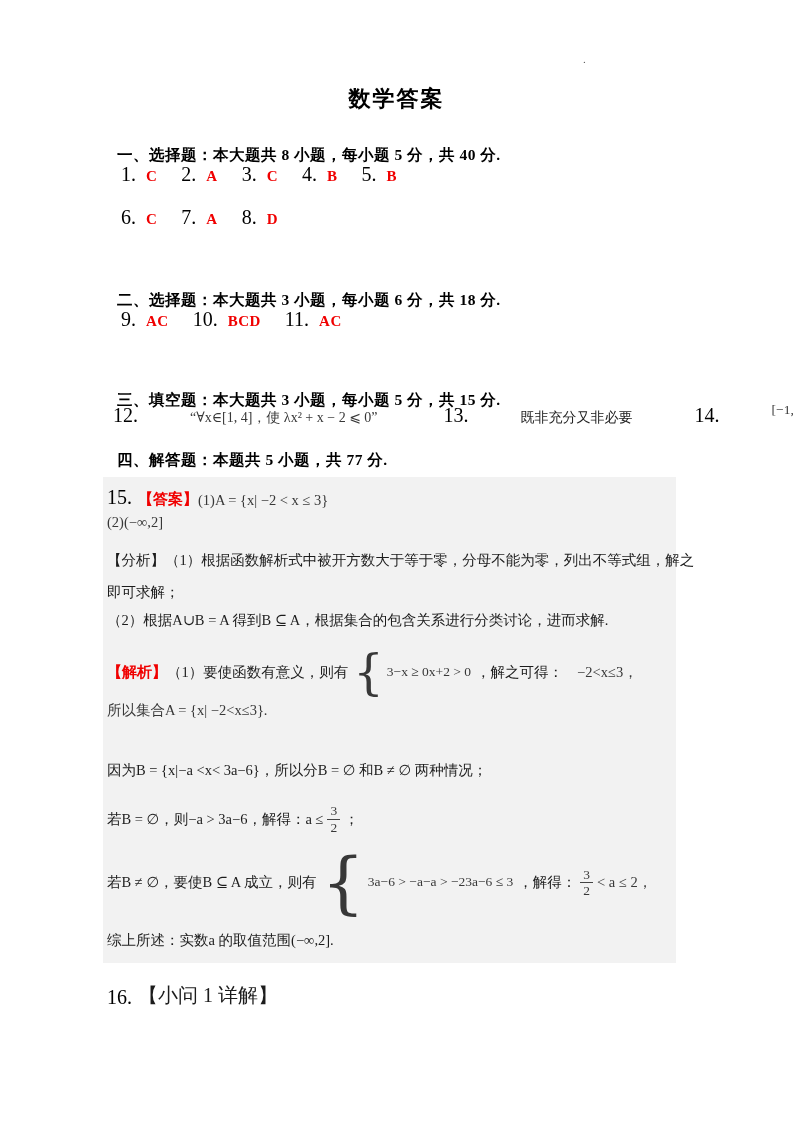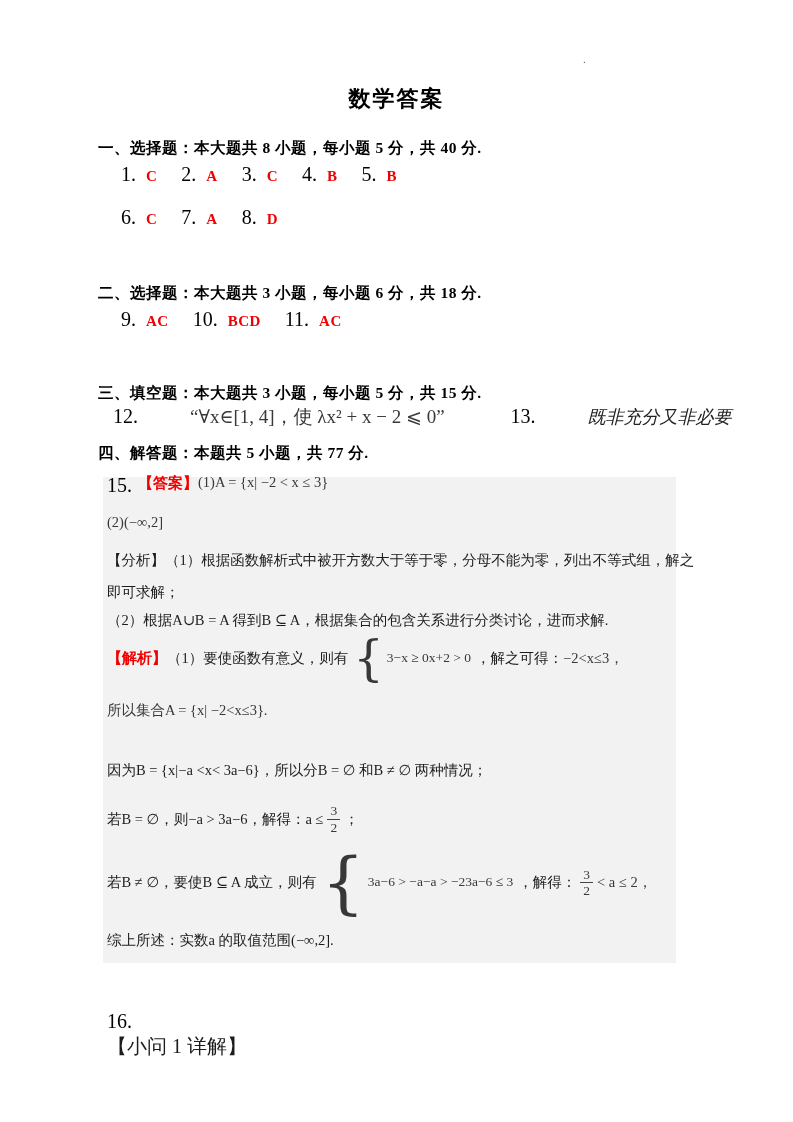--- a/index.html
+++ b/index.html
@@ -11,54 +11,54 @@
   .page { position:relative; width:793px; height:1122px; overflow:hidden; background:#fff; }
 
   .stray-dot { position:absolute; left:583px; top:53px; font-size:11px; color:#555; }
 
   .title {
     position:absolute; top:84px; left:0; width:100%; margin:0;
     text-align:center; font-size:22px; font-weight:700; letter-spacing:2px; color:#000;
   }
 
   .heading {
-    position:absolute; left:98px; font-weight:700; font-size:15.5px; color:#000;
-    letter-spacing:0.5px; white-space:nowrap;
+    position:absolute; left:117px; font-weight:700; font-size:15.5px; color:#000;
+    letter-spacing:0.5px; white-space:nowrap;margin-top:7px;
   }
   .h1 { top:138px; } .h2 { top:283px; } .h3 { top:383px; } .h4 { top:443px; }
 
   .ansrow { position:absolute; left:121px; display:flex; align-items:baseline; white-space:nowrap; }
   .r1 { top:163px; } .r2 { top:206px; } .r3 { top:308px; }
   .ansitem { margin-right:24px; display:inline-flex; align-items:baseline; }
   .qnum { font-size:20px; color:#000; margin-right:10px; }
   .ans  { font-size:15px; font-weight:700; color:var(--answer-red,#f00000); letter-spacing:0.5px; }
 
   .fillrow { position:absolute; left:113px; top:404px; display:flex; align-items:baseline; white-space:nowrap;gap:44px; }
   .fillrow .qnum { margin-right:8px; }
-  .mathtxt { color:#383838; font-size:19px; }
-  .fill13 { font-size:18px; color:#222;font-style:italic; }
+  .mathtxt { color:#383838; font-size:14px; }
+  .fill13 { font-size:14px; color:#222; }
   .gap22 { margin-left:22px; } .gap18 { margin-left:18px; }
   .raised { position:relative; top:-8px; font-size:13.5px; }
 
   .panel { position:absolute; left:103px; top:477px; width:573px; height:486px;
            background:var(--panel-gray,#f2f2f2); }
 
   .pline { position:absolute; left:107px; font-size:14.5px; color:#1c1c1c; white-space:nowrap; }
   .flexline { display:flex; align-items:center; }
-  .baseline { display:flex; align-items:flex-start; }
+  .baseline { display:flex; align-items:flex-end;margin-top:12px; }
   .red-label { color:var(--answer-red,#f00000); font-weight:700; font-size:15px; }
   .bignum { font-size:20px; color:#000; margin-right:6px; }
   .math { color:#383838; }
 
   .l-ans1 { top:474px; } .l-ans2 { top:514px; }
   .l-ana1 { top:551px; } .l-ana1b { top:583px; } .l-ana2 { top:611px; }
-  .l-sol1 { top:637px; } .l-sol2 { top:701px; } .l-sol3 { top:729px; } .l-sol4 { top:761px; }
+  .l-sol1 { top:651px; } .l-sol2 { top:701px; } .l-sol3 { top:729px; } .l-sol4 { top:761px; }
   .l-case1 { top:803px; } .l-case2 { top:852px; }
   .l-concl { top:931px; }
-  .l-q16 { top:1010px;flex-direction:column; }
+  .l-q16 { top:970px; }
 
   .sys { display:inline-flex; align-items:center; margin:0 5px; }
   .sys .brace { font-size:48px; font-weight:300; color:#383838; line-height:0.9;
                 margin-right:3px; font-family:"DejaVu Serif",serif; }
   .sys.rows3 .brace { font-size:68px; }
   .sys .srows { display:inline-flex; font-size:13.5px;
                 color:#383838; line-height:1.65; }
 
   .frac { display:inline-flex; flex-direction:column; align-items:center;
           vertical-align:middle; line-height:1.15; font-size:13.5px; margin:0 4px; color:#383838; }
@@ -160,21 +160,21 @@
     <span class="red-label">【解析】</span>
     <span>（1）要使函数有意义，则有</span>
     <span class="sys">
       <span class="brace">{</span>
       <span class="srows">
         <span>3−x ≥ 0</span>
         <span>x+2 &gt; 0</span>
       </span>
     </span>
     <span>，解之可得：</span>
-    <span class="math" style="margin-left:0">−2&lt;x≤3，</span>
+    <span class="math" style="margin-left:14px">−2&lt;x≤3，</span>
   </div>
 
   <div class="pline l-sol2">
     <span class="math">所以集合A = {x| −2&lt;x≤3}.</span>
   </div>
   <div class="pline l-sol4">因为B = {x|−a &lt;x&lt; 3a−6}，所以分B = ∅ 和B ≠ ∅ 两种情况；</div>
 
   <div class="pline l-case1 flexline">
     <span>若B = ∅，则−a &gt; 3a−6，解得：a ≤</span>
     <span class="frac">

